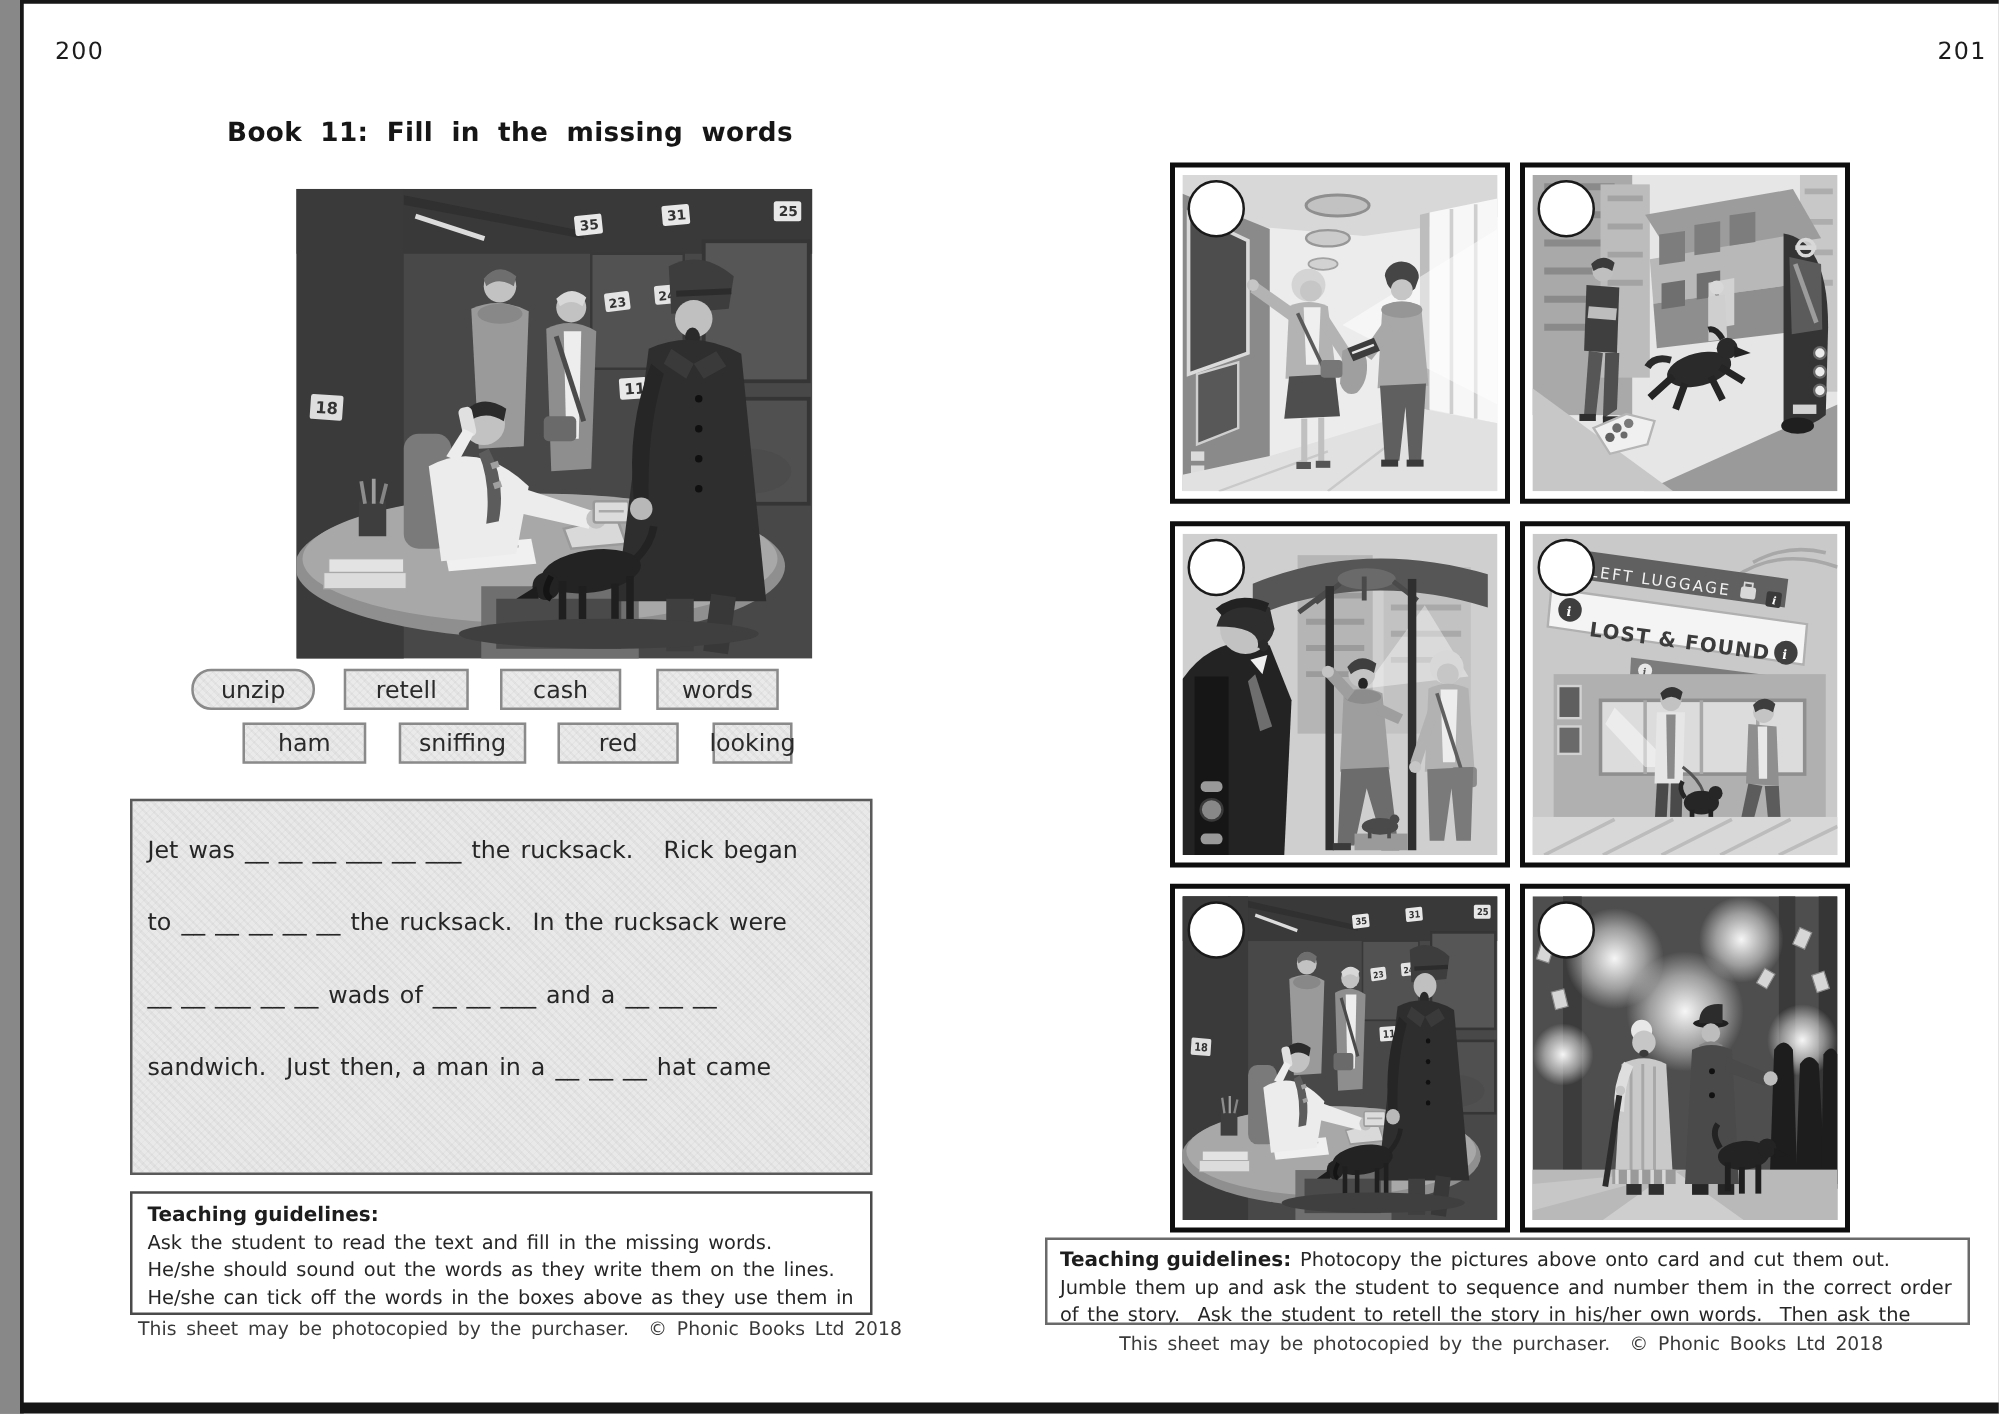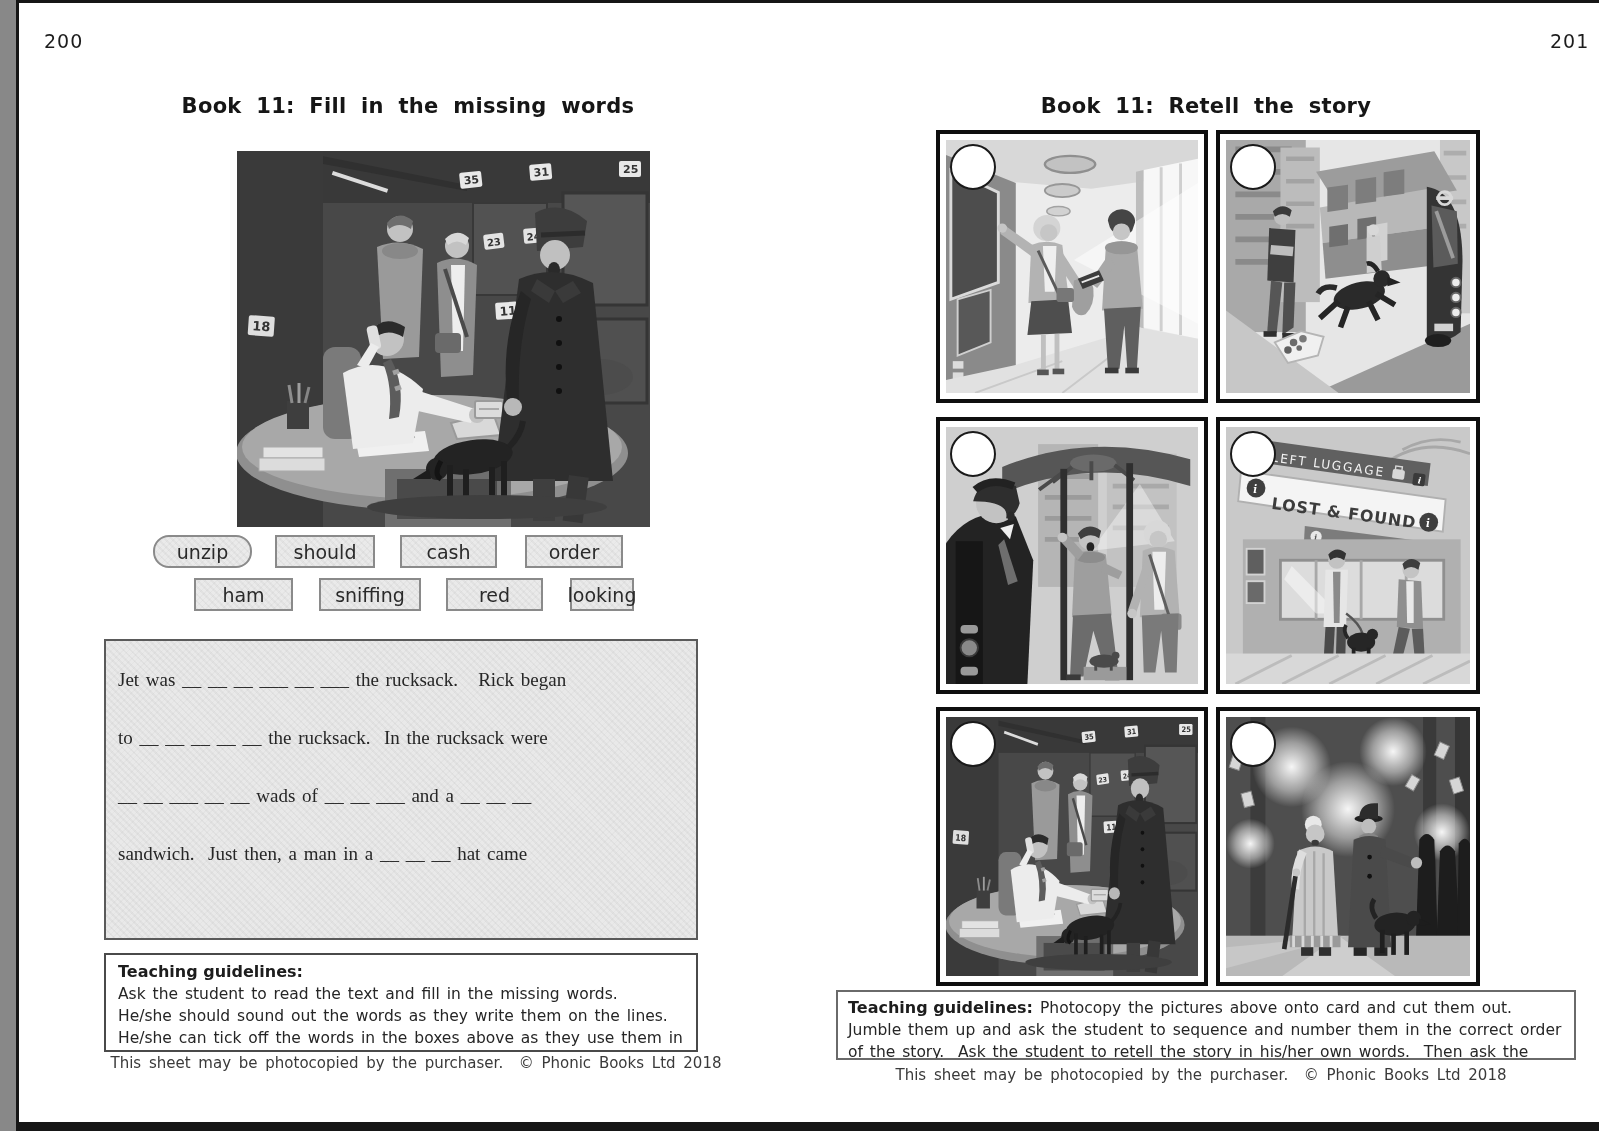--- a/index.html
+++ b/index.html
@@ -21,21 +21,21 @@
 
   .word-box{position:absolute;height:33px;box-sizing:border-box;border:2px solid #8a8a8a;
             background:#eaeaea;
             background-image:repeating-linear-gradient(45deg,rgba(0,0,0,.035) 0 2px,transparent 2px 5px),
                              repeating-linear-gradient(-45deg,rgba(0,0,0,.025) 0 1px,transparent 1px 4px);
             display:flex;align-items:center;justify-content:center;font-size:19px;color:#2a2a2a;}
   .cloze-box{position:absolute;left:88px;top:639px;width:594px;height:301px;box-sizing:border-box;
              border:2px solid #5a5a5a;background:#e9e9e9;
              background-image:repeating-linear-gradient(45deg,rgba(0,0,0,.035) 0 2px,transparent 2px 5px),
                               repeating-linear-gradient(-45deg,rgba(0,0,0,.025) 0 1px,transparent 1px 4px);
-             padding:10px 12px 17px 12px;overflow:hidden;font-family:Liberation Serif, serif;}
+             padding:10px 12px 17px 12px;overflow:hidden;}
   .cloze-line{white-space:pre;font-size:19px;line-height:58px;color:#262626;word-spacing:2px;}
 
   .guidelines-box{position:absolute;box-sizing:border-box;border:2px solid #4a4a4a;background:#fff;
                   padding:7px 12px;overflow:hidden;}
   .gl-left{left:88px;top:953px;width:594px;height:99px;}
   .gl-right{left:820px;top:990px;width:740px;height:70px;border-color:#6a6a6a;padding:5px 10px;}
   .gl-head{font-weight:bold;font-size:16px;color:#1d1d1d;margin-right:7px;}
   .gl-body{font-size:15.5px;color:#262626;line-height:1.42;white-space:pre-wrap;word-spacing:2px;}
   .gl-left .gl-head{display:block;margin:0 0 2px 0;}
 
@@ -64,27 +64,27 @@
     <svg viewBox="0 0 413 376" preserveAspectRatio="none">
       <use href="#scene-desk"></use>
     </svg>
   </figure>
 
   <div>
     <div class="word-box" style="left:137px;top:535px;width:99px;border-radius:16px;">
         <span>unzip</span>
       </div>
     <div class="word-box" style="left:259px;top:535px;width:100px;">
-        <span>should</span>
+        <span>retell</span>
       </div>
     <div class="word-box" style="left:384px;top:535px;width:97px;">
         <span>cash</span>
       </div>
     <div class="word-box" style="left:509px;top:535px;width:98px;">
-        <span>order</span>
+        <span>words</span>
       </div>
     <div class="word-box" style="left:178px;top:578px;width:99px;">
         <span>ham</span>
       </div>
     <div class="word-box" style="left:303px;top:578px;width:102px;">
         <span>sniffing</span>
       </div>
     <div class="word-box" style="left:430px;top:578px;width:97px;">
         <span>red</span>
       </div>
@@ -101,21 +101,20 @@
   </div>
 
   <div class="guidelines-box gl-left">
     <span class="gl-head">Teaching guidelines:</span>
     <span class="gl-body">Ask the student to read the text and fill in the missing words.  He/she should sound out the words as they write them on the lines.  He/she can tick off the words in the boxes above as they use them in the text.</span>
   </div>
 
   <div class="footer-note" style="left:0;top:1054px;width:800px;">This sheet may be photocopied by the purchaser.  © Phonic Books Ltd 2018</div>
 
   <span class="page-number" style="left:1534px;top:30px;text-align:right;">201</span>
-  <div class="page-title" style="left:800px;top:94px;width:780px;">Book 11: Retell the story</div>
 
   <figure class="panel" style="left:920px;top:130px;width:272px;height:273px;" aria-label="Two teens talk in a bright corridor with noticeboards and ceiling lights">
     <svg class="art" viewBox="0 0 260 270" preserveAspectRatio="none">
         <use href="#scene-corridor"></use>
       </svg>
     <div class="num-circle"></div>
   </figure>
 
   <figure class="panel" style="left:1200px;top:130px;width:264px;height:273px;" aria-label="A dog runs off past a double-decker bus; a dropped bag of food lies on the pavement">
     <svg class="art" viewBox="0 0 260 270" preserveAspectRatio="none">

